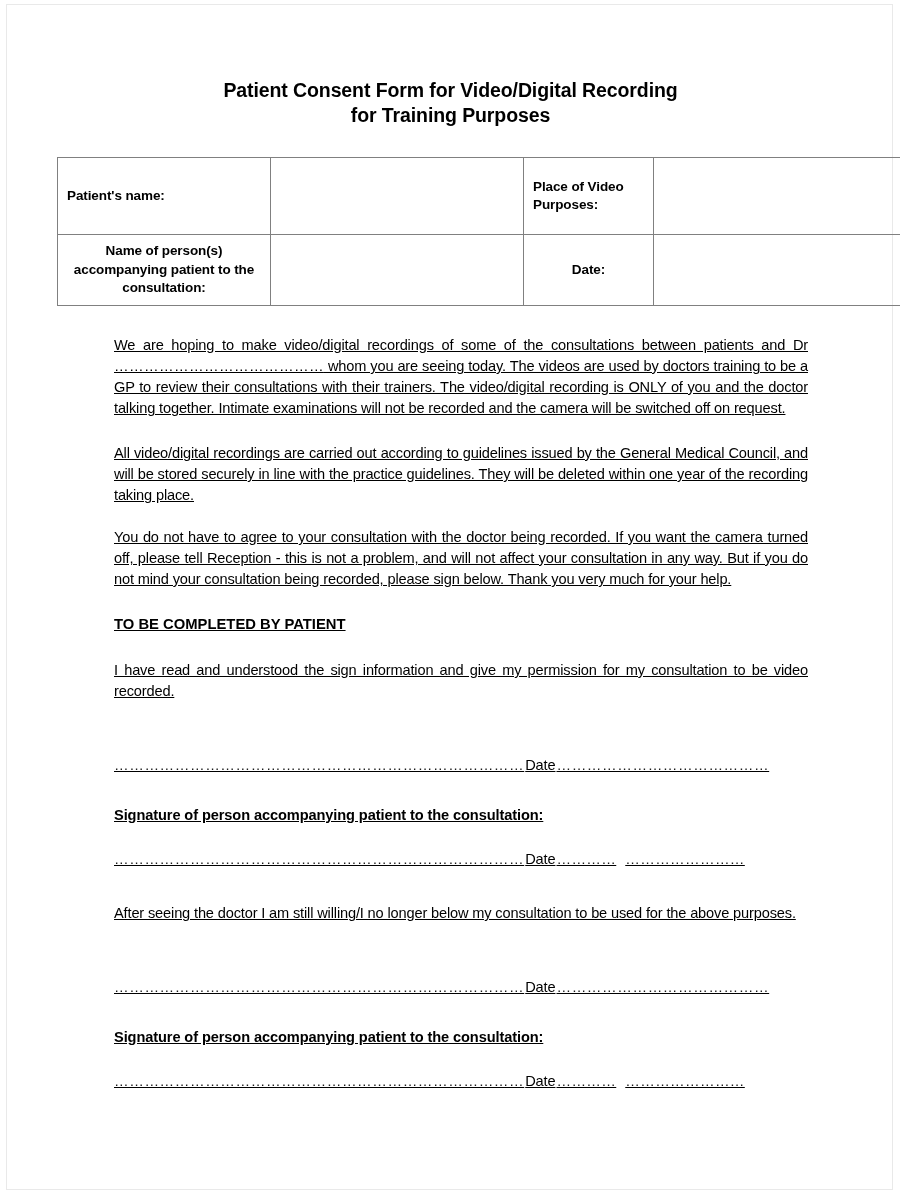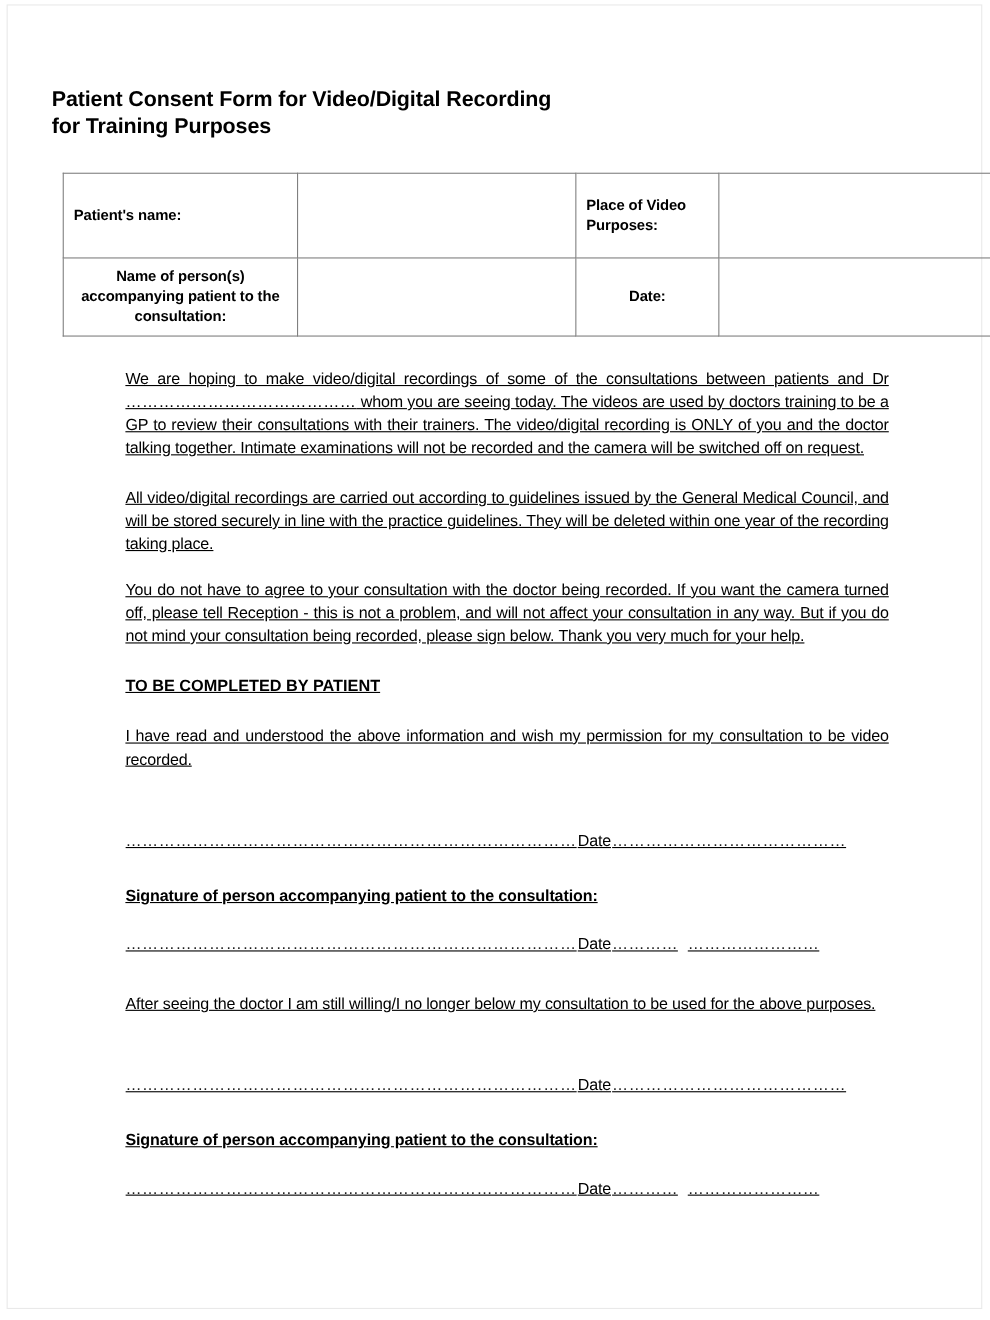--- a/index.html
+++ b/index.html
@@ -26,21 +26,21 @@
   }
   .doc-body {
     position: absolute;
     left: 0;
     top: 0;
     width: 887px;
   }
 
   
   .title-block {
-    text-align: left;
+    text-align: center;
     font-weight: bold;
     font-size: 19.5px;
     line-height: 25px;
     letter-spacing: -0.1px;
     margin-top: 73px;
     padding: 0 40px;
   }
   .title-line { display: block; }
 
   
@@ -162,21 +162,21 @@
       <div class="gap-21"></div>
 
       <p class="para">You do not have to agree to your consultation with the doctor being recorded.  If you want the camera turned off, please tell Reception - this is not a problem, and will not affect your consultation in any way.   But if you do not mind your consultation being recorded, please sign below.  Thank you very much for your help.</p>
 
       <div class="gap-24"></div>
 
       <h2 class="section-head">TO BE COMPLETED BY PATIENT</h2>
 
       <div class="gap-26"></div>
 
-      <p class="para">I have read and understood the above information and wish my permission for my consultation to be video recorded.</p>
+      <p class="para">I have read and understood the sign information and give my permission for my consultation to be video recorded.</p>
 
       <div class="gap-29"></div>
 
       <div class="gap-24"></div>
       <div class="dotline"><span class="dots">………………………………………………………………………</span><span class="date-label">Date</span><span class="dots">……………………………………</span></div>
 
       <div class="gap-29"></div>
 
       <h3 class="sig-head">Signature of person accompanying patient to the consultation:</h3>
       <div class="gap-24"></div>

